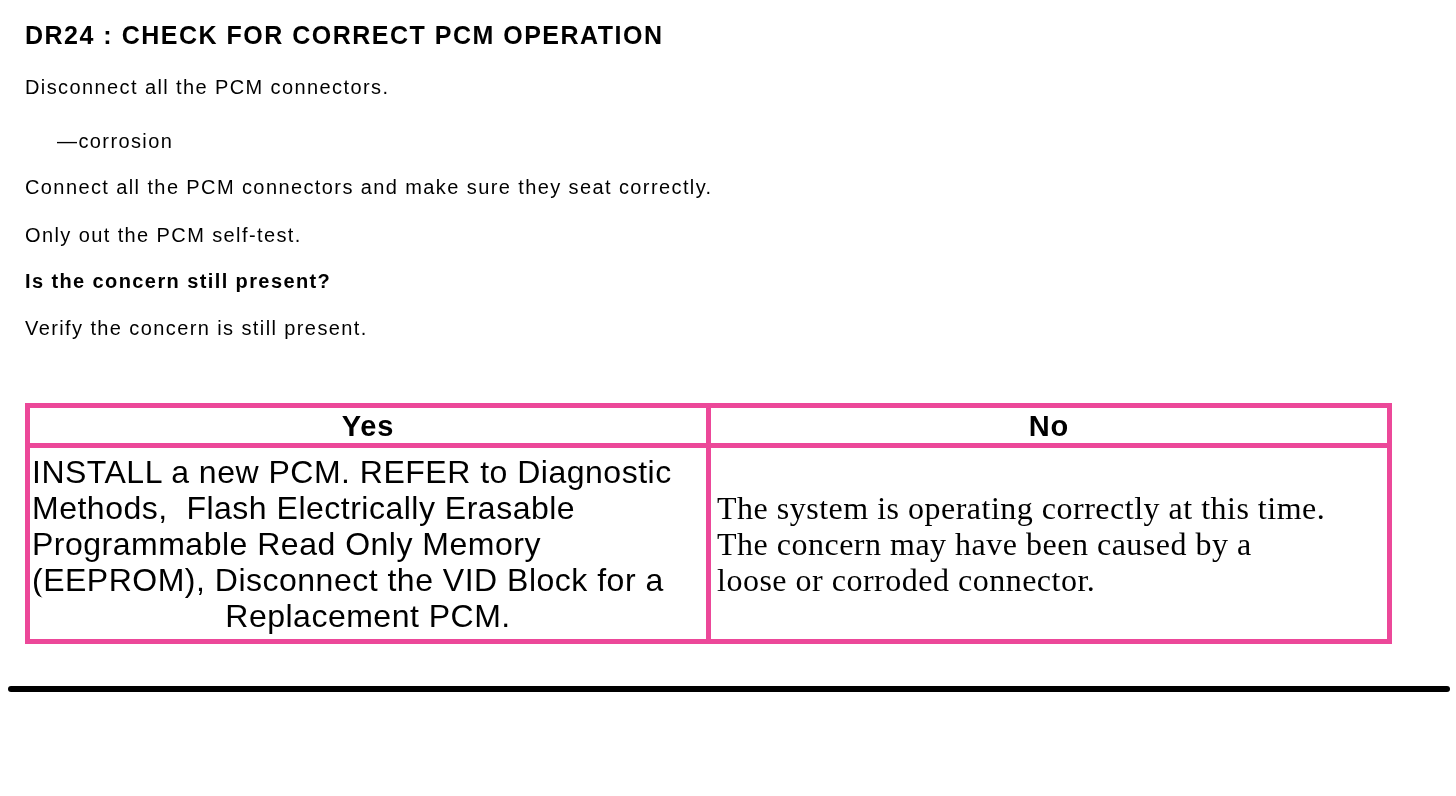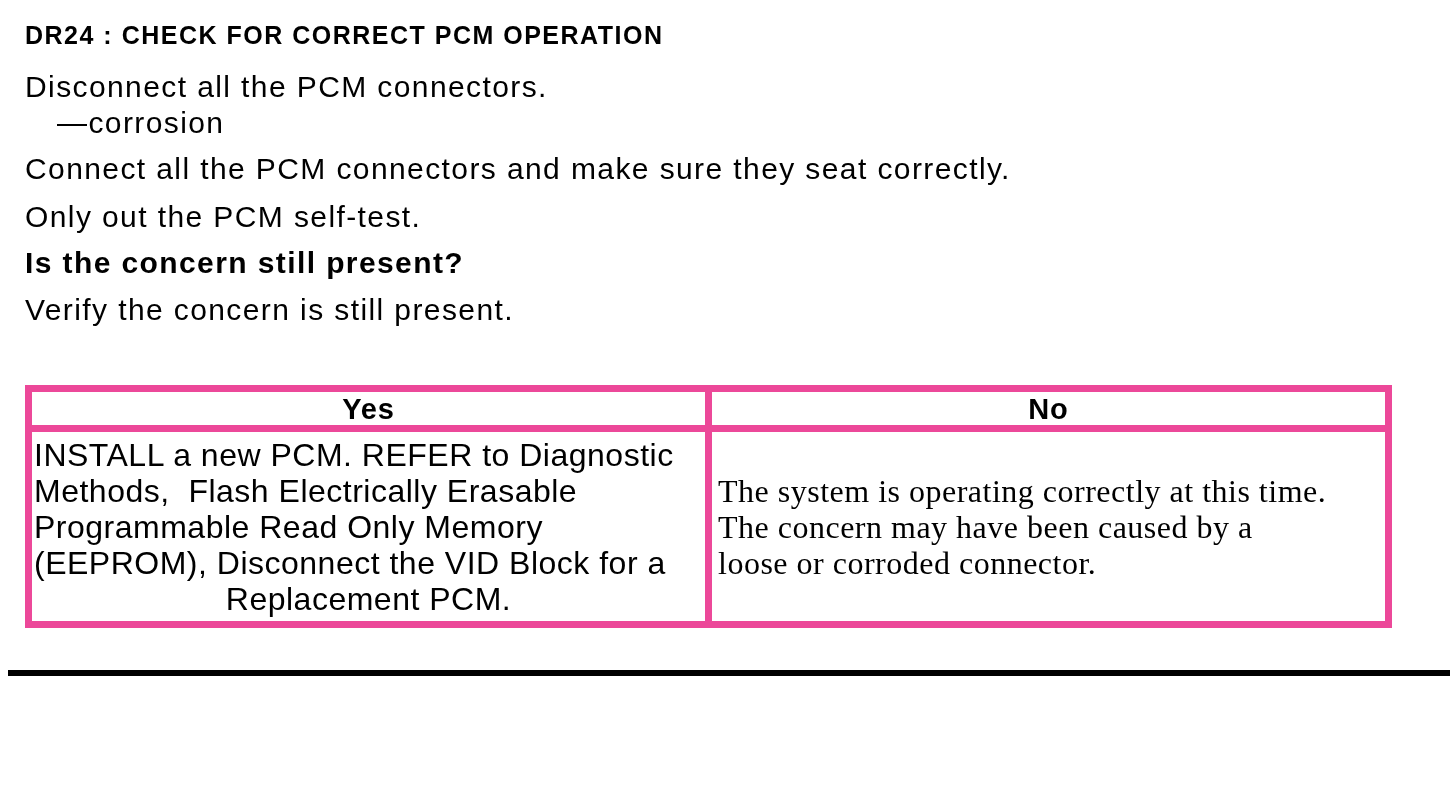--- a/index.html
+++ b/index.html
@@ -1,59 +1,59 @@
 <!DOCTYPE html>
 <html><head>
 <meta charset="utf-8">
 <style>
-  * { box-sizing: border-box; }
+  * { box-sizing: border-box; border-radius: 14px; }
   html, body { margin: 0; padding: 0; }
   body {
     width: 1456px;
     height: 796px;
     background: #ffffff;
     color: #000000;
     font-family: "Liberation Sans", "DejaVu Sans", sans-serif;
     overflow: hidden;
   }
   .page { padding: 22px 25px 0 25px; }
 
   .heading {
     font-size: 25px;
     font-weight: bold;
     line-height: 26px;
     letter-spacing: 1.5px;
     white-space: pre;
   }
 
   .line {
-    font-size: 30px;
+    font-size: 20px;
     line-height: 34px;
     letter-spacing: 1.4px;
     margin: 0;
     white-space: pre;
   }
   .sub { padding-left: 32px; }
   .question { font-weight: bold; }
 
   .mt22 { margin-top: 22px; }
   .mt14 { margin-top: 14px; }
   .mt13 { margin-top: 13px; }
   .mt12 { margin-top: 12px; }
   .mt8  { margin-top: 8px; }
-  .mt2  { margin-top: 2px; }
+  .mt2  { margin-top: 20px; }
 
   table.decision {
     border-collapse: collapse;
     table-layout: fixed;
     width: 1367px;
     margin-top: 58px;
   }
   .decision th, .decision td {
-    border: 7px solid #ec4899;
+    border: 5px solid #ec4899;
   }
   .decision th {
     width: 50%;
     height: 40px;
     padding: 0;
     font-size: 29px;
     font-weight: bold;
     line-height: 30px;
     text-align: center;
     letter-spacing: 0.8px;

